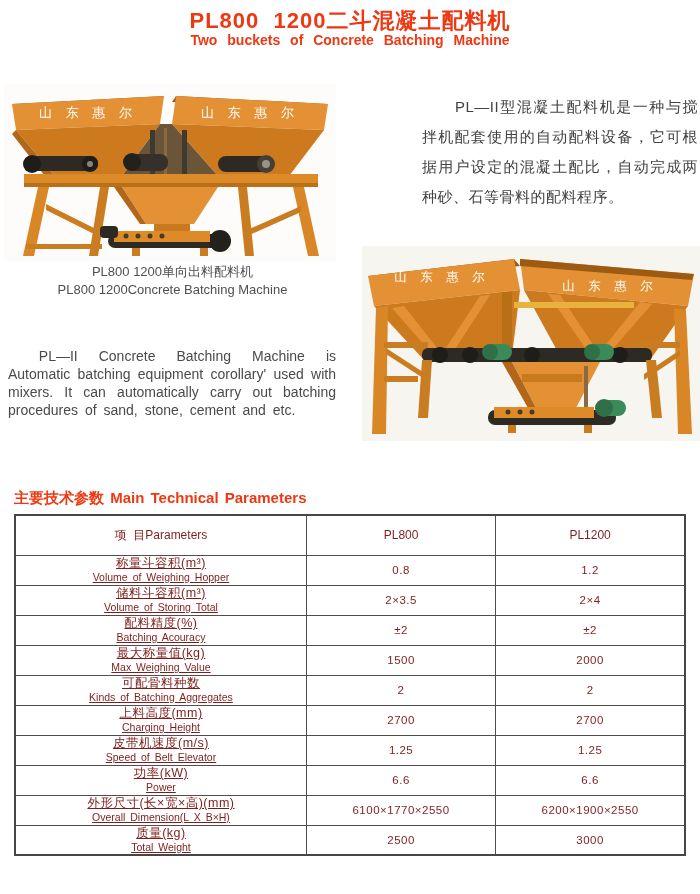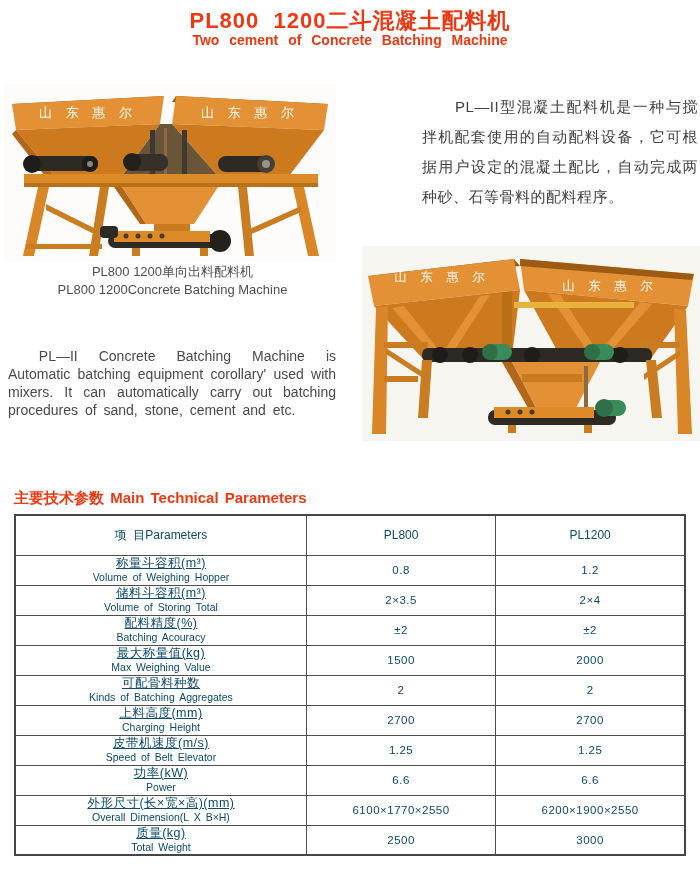--- a/index.html
+++ b/index.html
@@ -44,40 +44,40 @@
     position:absolute; left:14px; top:489px;
     font-size:15px; font-weight:bold; color:#ee3813; word-spacing:2px;
   }
   table.params {
     position:absolute; left:14px; top:514px; width:672px;
     border-collapse:collapse; table-layout:fixed;
     border:2px solid #464646;
   }
   table.params th, table.params td {
     border:1px solid #4e4e4e; text-align:center; vertical-align:middle;
-    color:#0c4a6e; padding:0;
+    color:#7f1d1d; padding:0;
   }
   table.params col.c1 { width:43.5%; }
   table.params col.c2 { width:28.25%; }
   table.params col.c3 { width:28.25%; }
   table.params thead th { height:40px; font-weight:normal; font-size:12px; }
   th.param-head { white-space:pre; }
   table.params tbody tr { height:30px; }
   .p-cn { font-size:12.5px; line-height:15px; letter-spacing:0.5px;text-decoration:underline; }
-  .p-en { font-size:10.5px; line-height:13px; word-spacing:2px; }
+  .p-en { font-size:10.5px; line-height:13px; word-spacing:2px;text-decoration:underline; }
   td.val { font-size:11.5px; letter-spacing:0.5px; }
   svg { display:block; }
 </style>
 </head>
 <body>
 
 <div class="page">
 
   <div class="title-cn">PL800  1200二斗混凝土配料机</div>
-  <div class="title-en">Two cement of Concrete Batching Machine</div>
+  <div class="title-en">Two buckets of Concrete Batching Machine</div>
 
   <div class="photo photo1">
     <svg viewBox="0 0 332 178" width="332" height="178">
 
       <g>
         <polygon points="8,20 160,12 156,18 12,26" fill="#9c5a12"></polygon>
         <polygon points="8,20 160,12 156,40 12,46" fill="#e39134"></polygon>
         <polygon points="12,46 156,40 118,92 54,96" fill="#cd7a1e"></polygon>
         <polygon points="12,46 54,96 44,96 8,50" fill="#b2661a"></polygon>
         <text x="84" y="33" font-size="13" fill="#ffffff" text-anchor="middle" letter-spacing="5">山 东 惠 尔</text>

